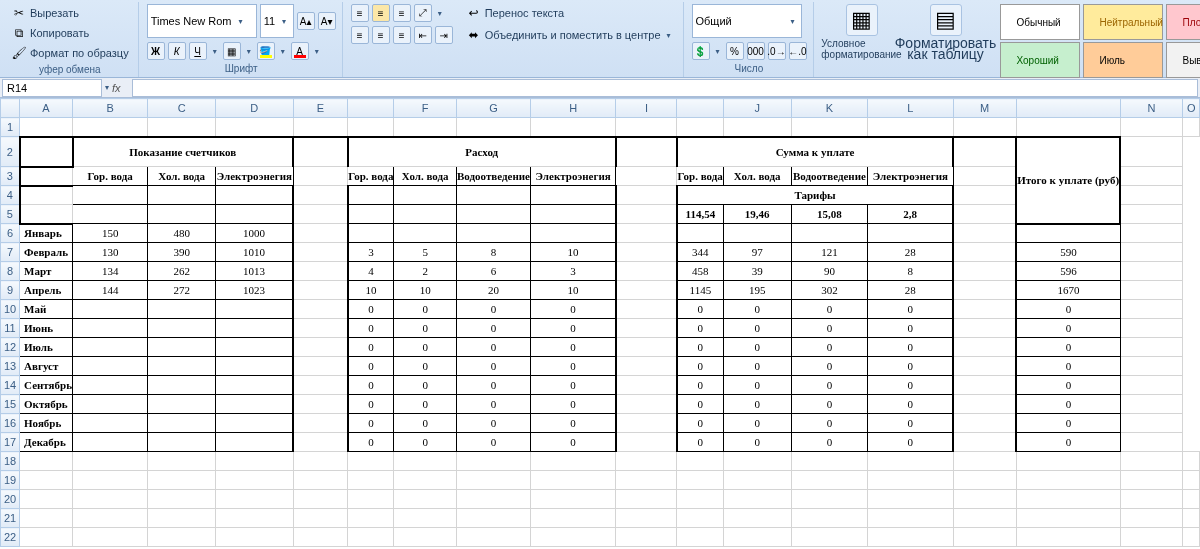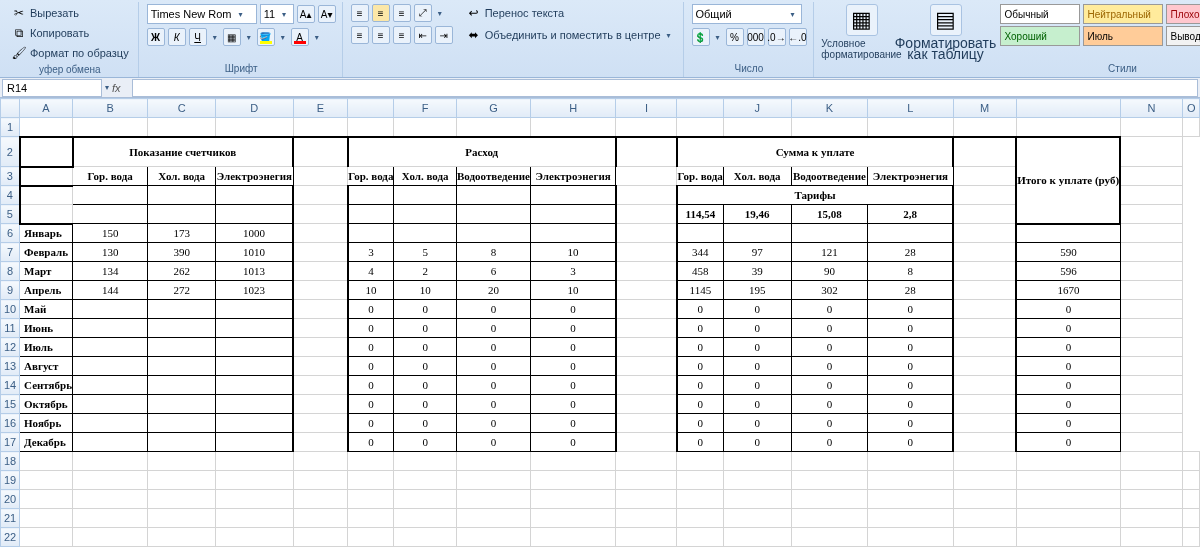--- a/index.html
+++ b/index.html
@@ -9,24 +9,24 @@
   .grp{border-right:1px solid #b5cde8;padding:2px 6px 0 6px;display:flex;flex-direction:column;justify-content:space-between}
   .grp-body{display:flex;align-items:flex-start;gap:4px;flex:1}
   .grp-title{text-align:center;color:#3b5e85;font-size:10px;padding:2px 0 3px 0;white-space:nowrap}
   .col{display:flex;flex-direction:column;gap:2px}
   .row{display:flex;align-items:center;gap:3px}
   .ic{width:16px;height:16px;display:inline-flex;align-items:center;justify-content:center;font-size:12px}
   .big-ic{width:32px;height:32px;display:flex;align-items:center;justify-content:center;font-size:22px;border:1px solid #a9c3e2;background:#eaf2fb;border-radius:3px}
   .btn{display:flex;align-items:center;gap:3px;padding:1px 3px;border-radius:2px;cursor:default;white-space:nowrap}
   .lbl{color:#1f3b5a}
   .dd{width:10px;height:16px;display:inline-flex;align-items:center;justify-content:center;color:#3b5e85;font-size:8px}
-  .combo{background:#fff;border:1px solid #9ab6d8;height:18px;display:flex;align-items:center;padding:9px 3px;font-size:11px}
+  .combo{background:#fff;border:1px solid #9ab6d8;height:18px;display:flex;align-items:center;padding:16px 3px;font-size:11px}
   .combo .dd{margin-left:4px}
   .mini-btn{width:18px;height:18px;border:1px solid #9ab6d8;background:#eaf2fb;display:flex;align-items:center;justify-content:center;font-size:10px;border-radius:2px}
-  .style-chip{width:80px;height:20px;border:1px solid #999;display:flex;align-items:center;padding:0 4px;font-size:10px}
+  .style-chip{width:80px;height:36px;border:1px solid #999;display:flex;align-items:center;padding:0 16px;font-size:10px}
   
   .fbar{display:flex;align-items:center;background:#e9eef6;border-bottom:1px solid #a9bdd8;height:20px}
   .namebox{width:100px;background:#fff;border:1px solid #a9bdd8;height:18px;padding:0 4px;display:flex;align-items:center;margin-left:2px}
   .fx{width:20px;text-align:left;font-style:italic;color:#555}
   .formula{flex:1;background:#fff;border:1px solid #a9bdd8;height:18px;margin-right:2px}
   
   .sheet{position:relative;background:#fff;height:451px;overflow:hidden}
   table.grid{border-collapse:collapse;table-layout:fixed}
   .grid th,.grid td{border:1px solid #d4d4d4;height:19px;padding:0;text-align:center;font-size:11px;background:#fff;overflow:hidden;white-space:nowrap}
   .grid th{background:linear-gradient(#f5f9fd,#e1ebf7);color:#3b5e85;font-weight:normal;border-color:#b5cde8}
@@ -325,21 +325,21 @@
           <td class="tarif-val b1">19,46</td>
           <td class="tarif-val b1">15,08</td>
           <td class="tarif-val b1 thick-r">2,8</td>
           <td style="border-left:2px solid #000;border-right:2px solid #000;background:#fff"></td>
           <td></td>
         </tr>
         <tr>
           <td class="rowhdr">6</td>
           <td class="month b1 thick-l">Январь</td>
           <td class="gcell">150</td>
-          <td class="gcell">173</td>
+          <td class="gcell">480</td>
           <td class="gcell thick-r">1000</td>
           <td style="border-left:2px solid #000;border-right:2px solid #000;background:#fff"></td>
           <td class="gcell thick-l"></td>
           <td class="gcell"></td>
           <td class="gcell"></td>
           <td class="gcell thick-r"></td>
           <td style="border-left:2px solid #000;border-right:2px solid #000;background:#fff"></td>
           <td class="gcell thick-l"></td>
           <td class="gcell"></td>
           <td class="gcell"></td>

